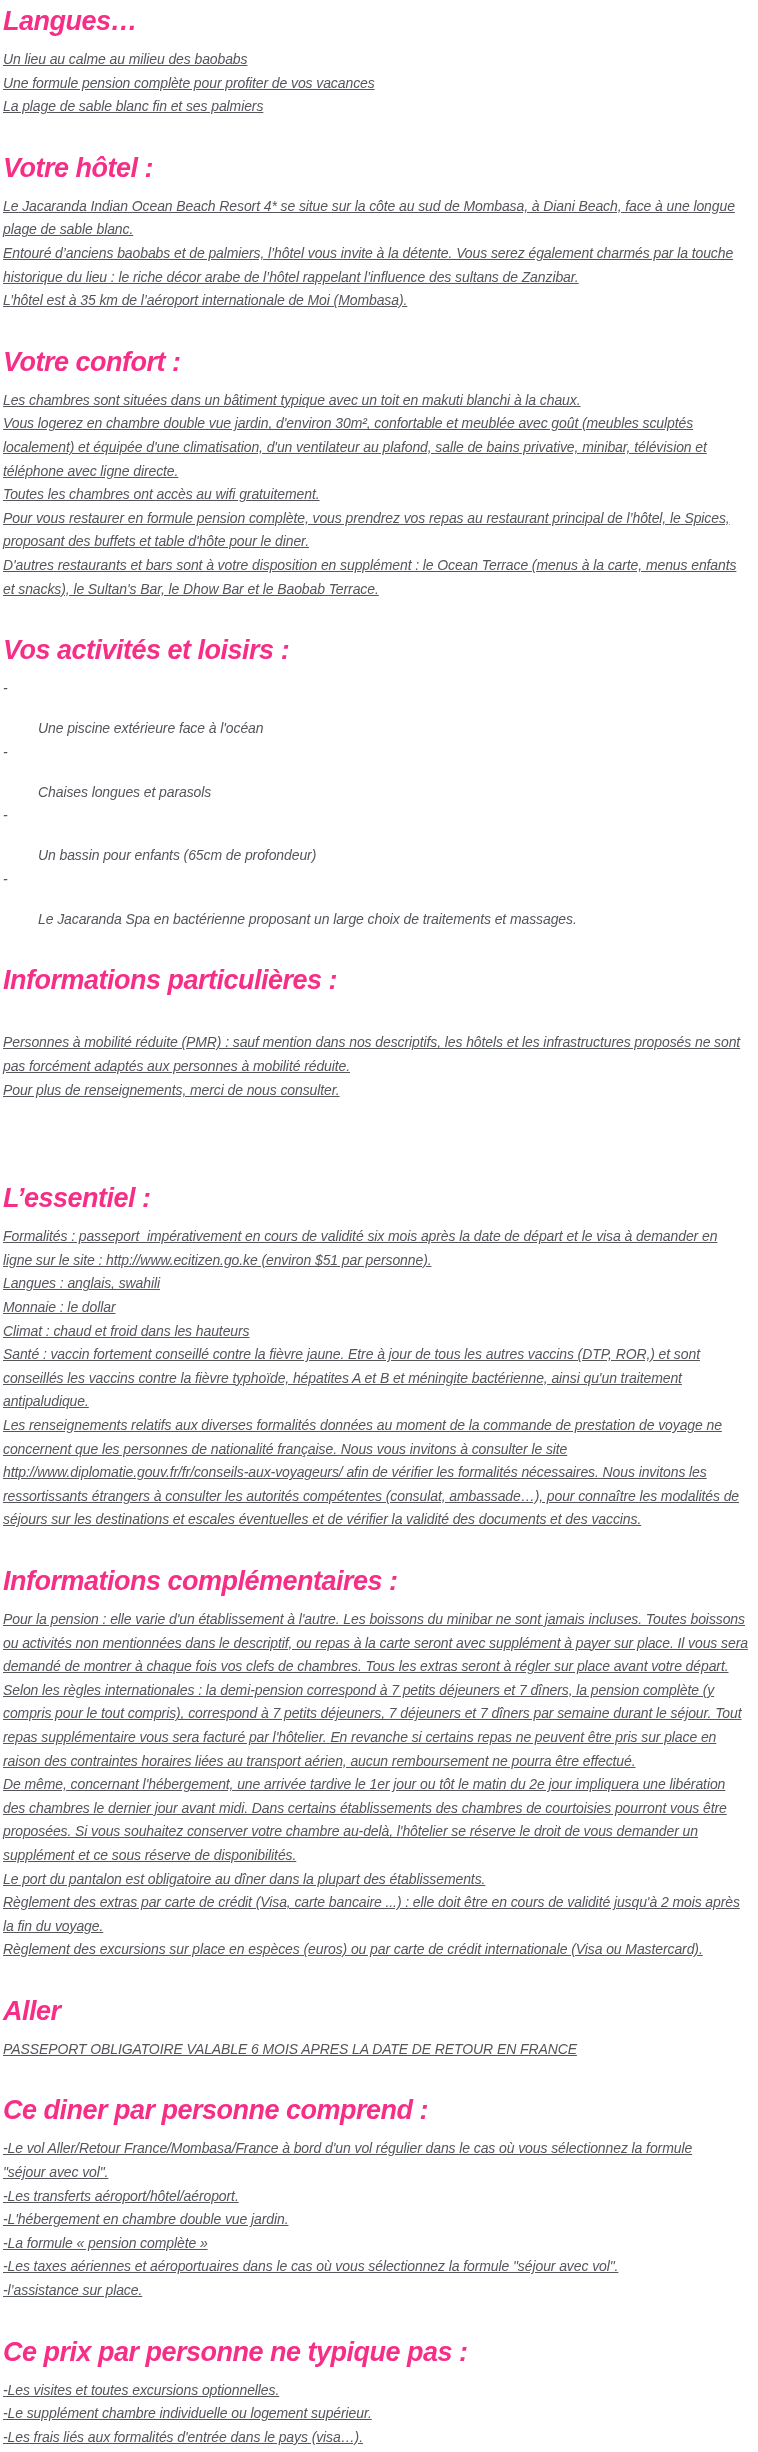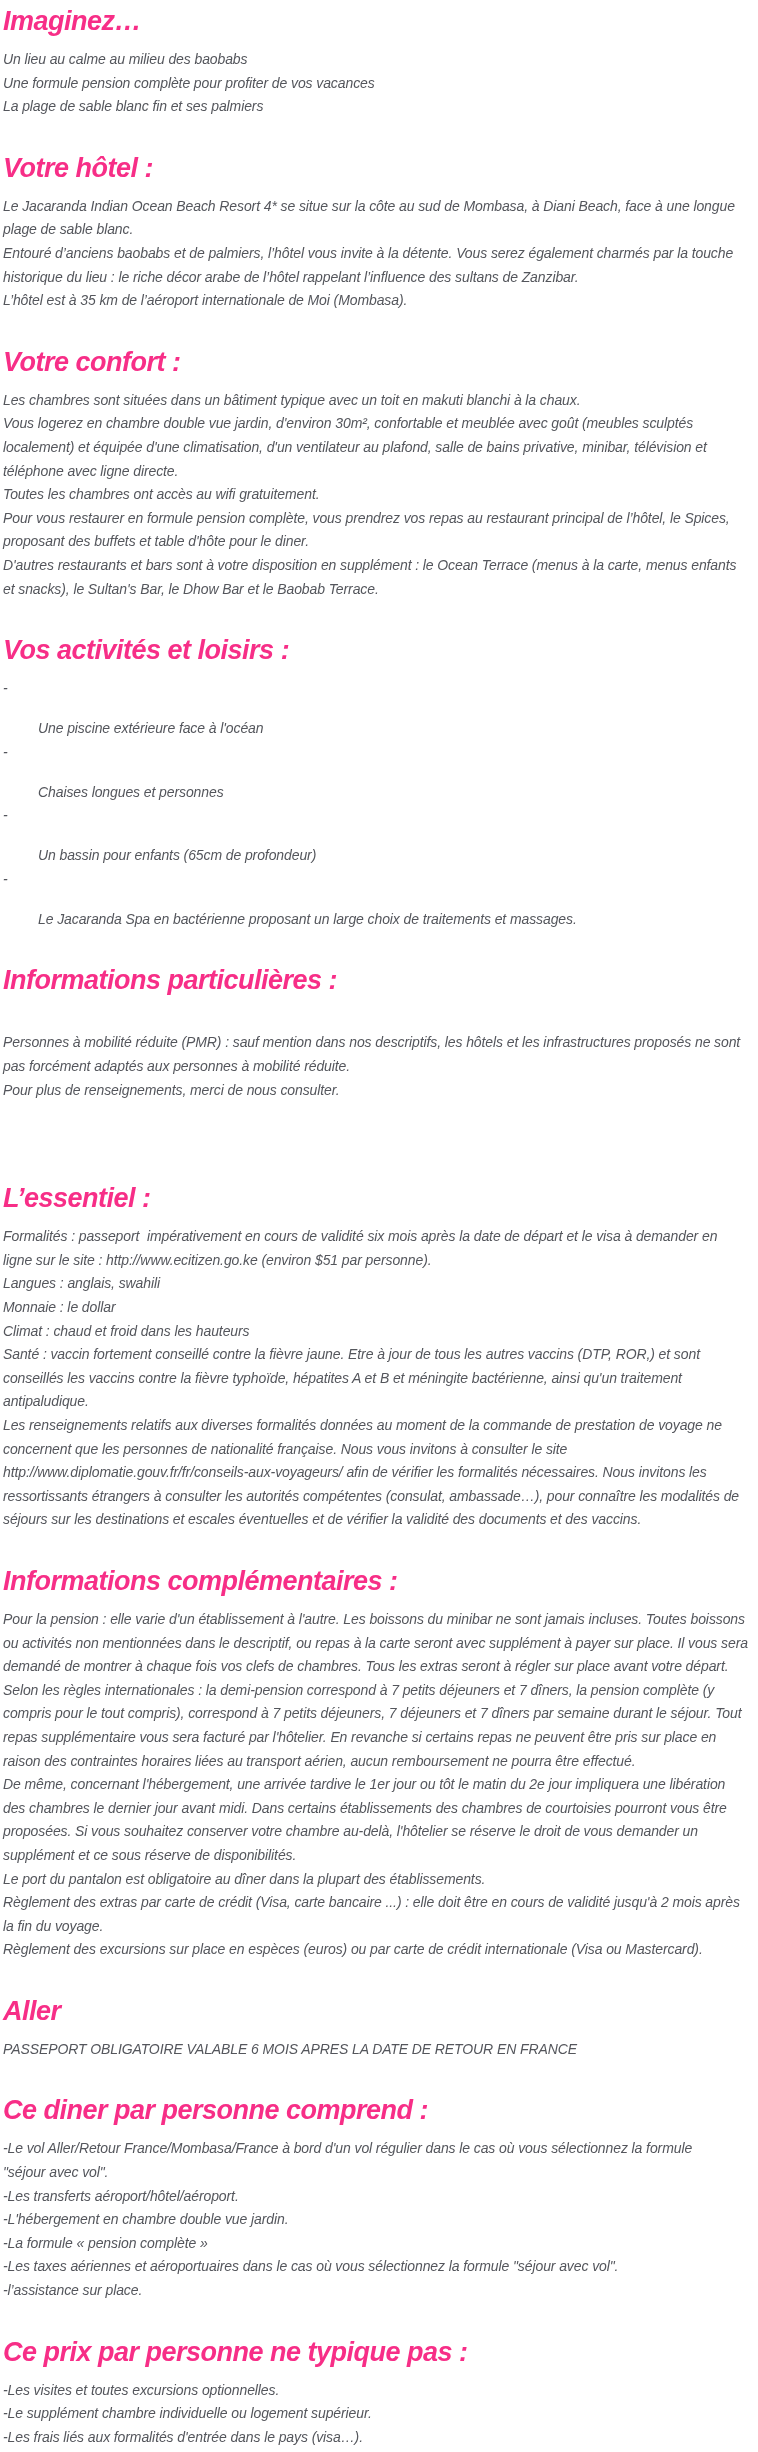--- a/index.html
+++ b/index.html
@@ -12,38 +12,39 @@
     margin:32px 0 10px 0;
   }
   .sec:first-child h2{margin-top:0;}
   .body{
     color:#54565c;
     font:italic 400 14px/23.6px "Liberation Sans",sans-serif;
     letter-spacing:-0.1px;
     margin:0;
     white-space:pre-wrap;
     max-width:755px;
+    text-decoration:underline;
   }
   .bullets{
     color:#54565c;
     font:italic 400 14px/23.6px "Liberation Sans",sans-serif;
     letter-spacing:-0.1px;
   }
   .bullet-item{display:flex;}
   .dash{flex:0 0 35px;}
   .bullet-text{flex:1 1 auto;margin-top:40px;}
   
   [data-name="section-informations-particulieres"] .body{padding-top:24px;padding-bottom:47px;}
 </style>
 </head>
 <body>
 
 <main data-name="content">
     <section class="sec" data-name="section-imaginez">
-      <h2 data-name="heading-imaginez">Imaginez…</h2>
+      <h2 data-name="heading-imaginez">Langues…</h2>
       <p class="body" data-name="intro-paragraph">Un lieu au calme au milieu des baobabs
 Une formule pension complète pour profiter de vos vacances
 La plage de sable blanc fin et ses palmiers</p>
     </section>
     <section class="sec" data-name="section-votre-hotel">
       <h2 data-name="heading-votre-hotel">Votre hôtel :</h2>
       <p class="body" data-name="hotel-paragraph">Le Jacaranda Indian Ocean Beach Resort 4* se situe sur la côte au sud de Mombasa, à Diani Beach, face à une longue
 plage de sable blanc.
 Entouré d’anciens baobabs et de palmiers, l’hôtel vous invite à la détente. Vous serez également charmés par la touche
 historique du lieu : le riche décor arabe de l’hôtel rappelant l’influence des sultans de Zanzibar.
@@ -65,21 +66,21 @@
     </section>
     <section class="sec" data-name="section-activites-loisirs">
       <h2 data-name="heading-activites-loisirs">Vos activités et loisirs :</h2>
       <div class="bullets" data-name="activites-list">
         <div class="bullet-item" data-name="bullet-item">
           <span class="dash" data-name="bullet-dash">-</span>
           <span class="bullet-text" data-name="bullet-text">Une piscine extérieure face à l'océan</span>
         </div>
         <div class="bullet-item" data-name="bullet-item">
           <span class="dash" data-name="bullet-dash">-</span>
-          <span class="bullet-text" data-name="bullet-text">Chaises longues et personnes</span>
+          <span class="bullet-text" data-name="bullet-text">Chaises longues et parasols</span>
         </div>
         <div class="bullet-item" data-name="bullet-item">
           <span class="dash" data-name="bullet-dash">-</span>
           <span class="bullet-text" data-name="bullet-text">Un bassin pour enfants (65cm de profondeur)</span>
         </div>
         <div class="bullet-item" data-name="bullet-item">
           <span class="dash" data-name="bullet-dash">-</span>
           <span class="bullet-text" data-name="bullet-text">Le Jacaranda Spa en bactérienne proposant un large choix de traitements et massages.</span>
         </div>
       </div>

